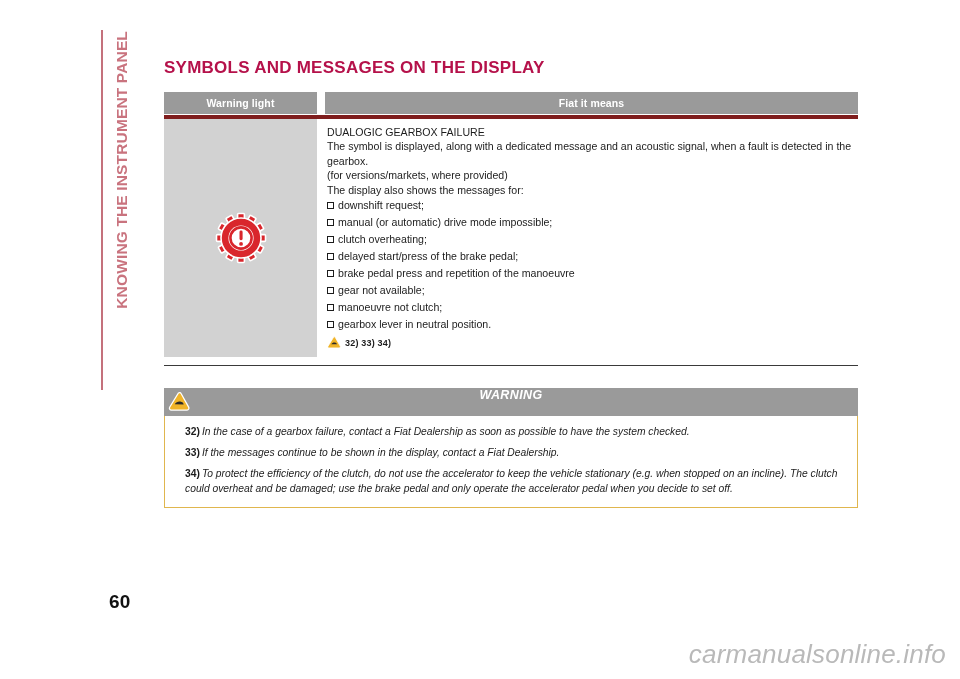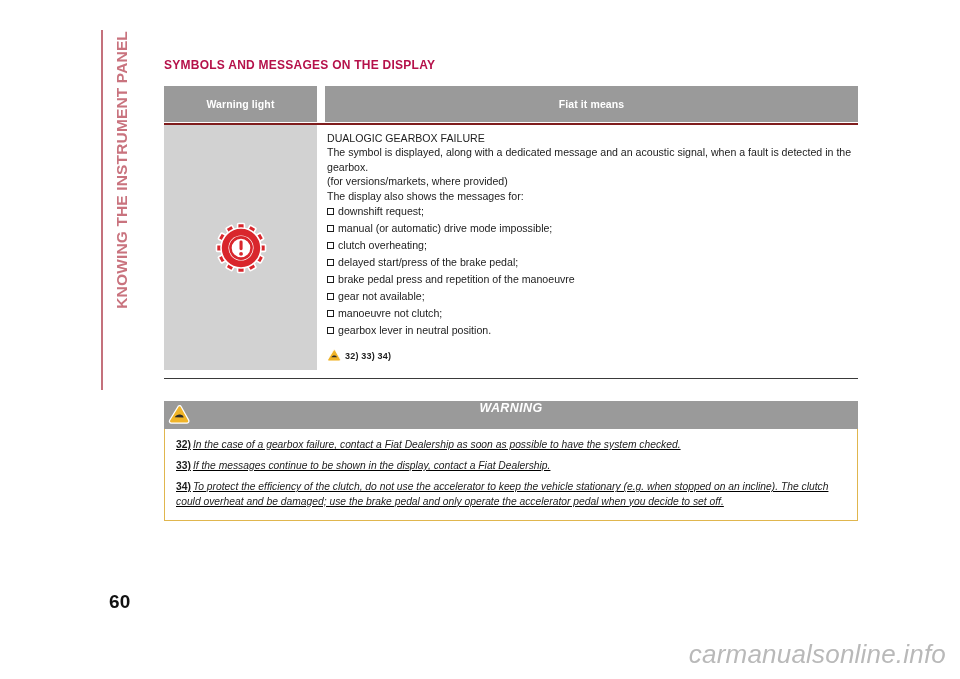--- a/index.html
+++ b/index.html
@@ -65,52 +65,52 @@
   
   .content {
     position: absolute;
     left: 164px;
     top: 58px;
     width: 694px;
   }
 
   .section-title {
     color: #b5114a;
-    font-size: 12px;
+    font-size: 17px;
     font-weight: bold;
     letter-spacing: 0.25px;
     margin: 0 0 14px 0;
   }
 
   
   .wl-table {
     width: 694px;
     position: relative;
   }
   .wl-head {
     display: flex;
-    height: 36px;
+    height: 22px;
   }
   .wl-head-cell {
     background: #9a9a9a;
     color: #ffffff;
     font-size: 10.5px;
     font-weight: bold;
     display: flex;
     align-items: center;
     justify-content: center;
     letter-spacing: 0.1px;
   }
   .wl-head-left  { width: 153px; }
   .wl-head-gap   { width: 8px; background: #ffffff; }
   .wl-head-right { width: 533px; }
 
   .wl-body {
     display: flex;
-    border-top: 2px solid #7f1d1d;
+    border-top: 4px solid #7f1d1d;
     margin-top: 1px;
   }
   .wl-cell-symbol {
     width: 153px;
     background: #d2d2d2;
     display: flex;
     align-items: center;
     justify-content: center;
     padding: 10px 0;
   }
@@ -140,21 +140,21 @@
     height: 7px;
     border: 1.4px solid #1c1c1c;
     margin-right: 4px;
     flex: 0 0 auto;
     position: relative;
     top: 0px;
   }
   .refs-row {
     display: flex;
     align-items: center;
-    margin-top: 10px;
+    margin-top: 3px;
     gap: 4px;
   }
   .refs-text {
     font-size: 9px;
     font-weight: bold;
     color: #1c1c1c;
     letter-spacing: 0.2px;
   }
 
   .table-rule {
@@ -182,23 +182,22 @@
   .warning-bar-label {
     color: #ffffff;
     font-size: 12.5px;
     font-weight: bold;
     font-style: italic;
     letter-spacing: 0.4px;
   }
   .warning-box {
     border: 1px solid #e0b64e;
     border-top: none;
-    padding: 9px 10px 11px 11px;
+    padding: 9px 10px 11px 20px;
     background: #ffffff;
-    text-decoration: underline;
   }
   .warning-note {
     font-size: 10.3px;
     font-style: italic;
     color: #1c1c1c;
     line-height: 14.2px;
     margin: 0 0 7px 0;
   }
   .warning-note:last-child { margin-bottom: 0; }
   .warning-note .num {

